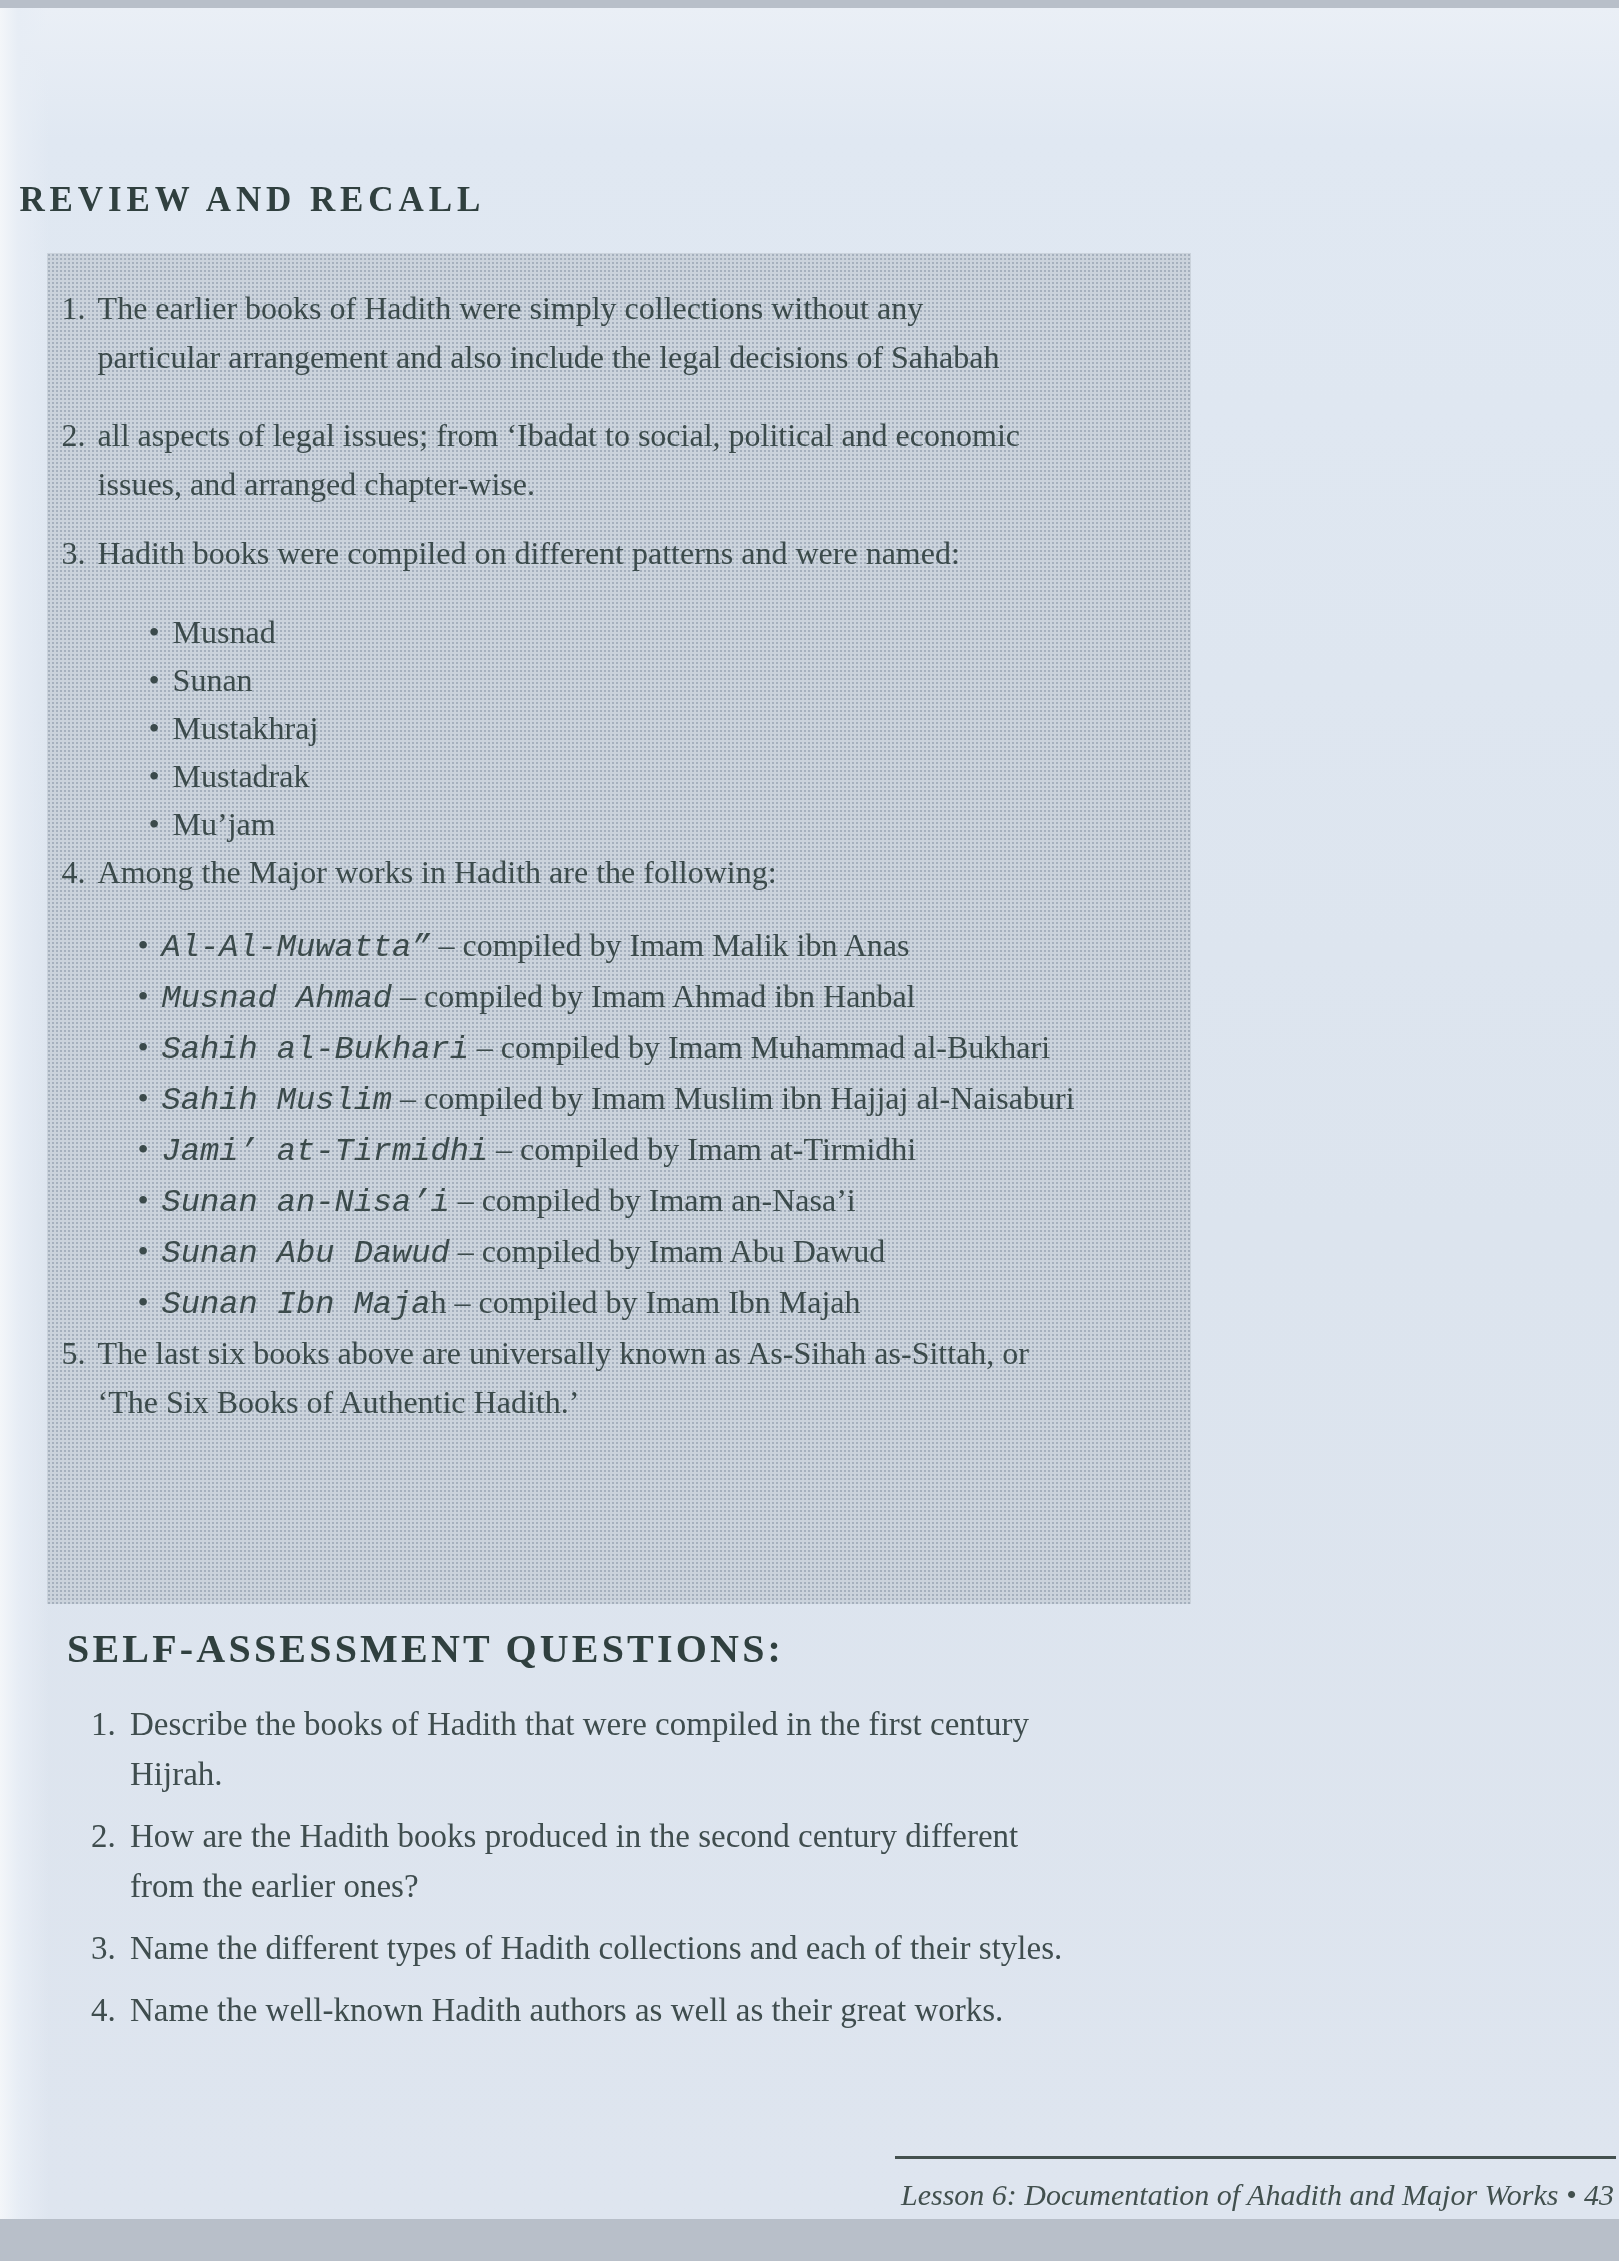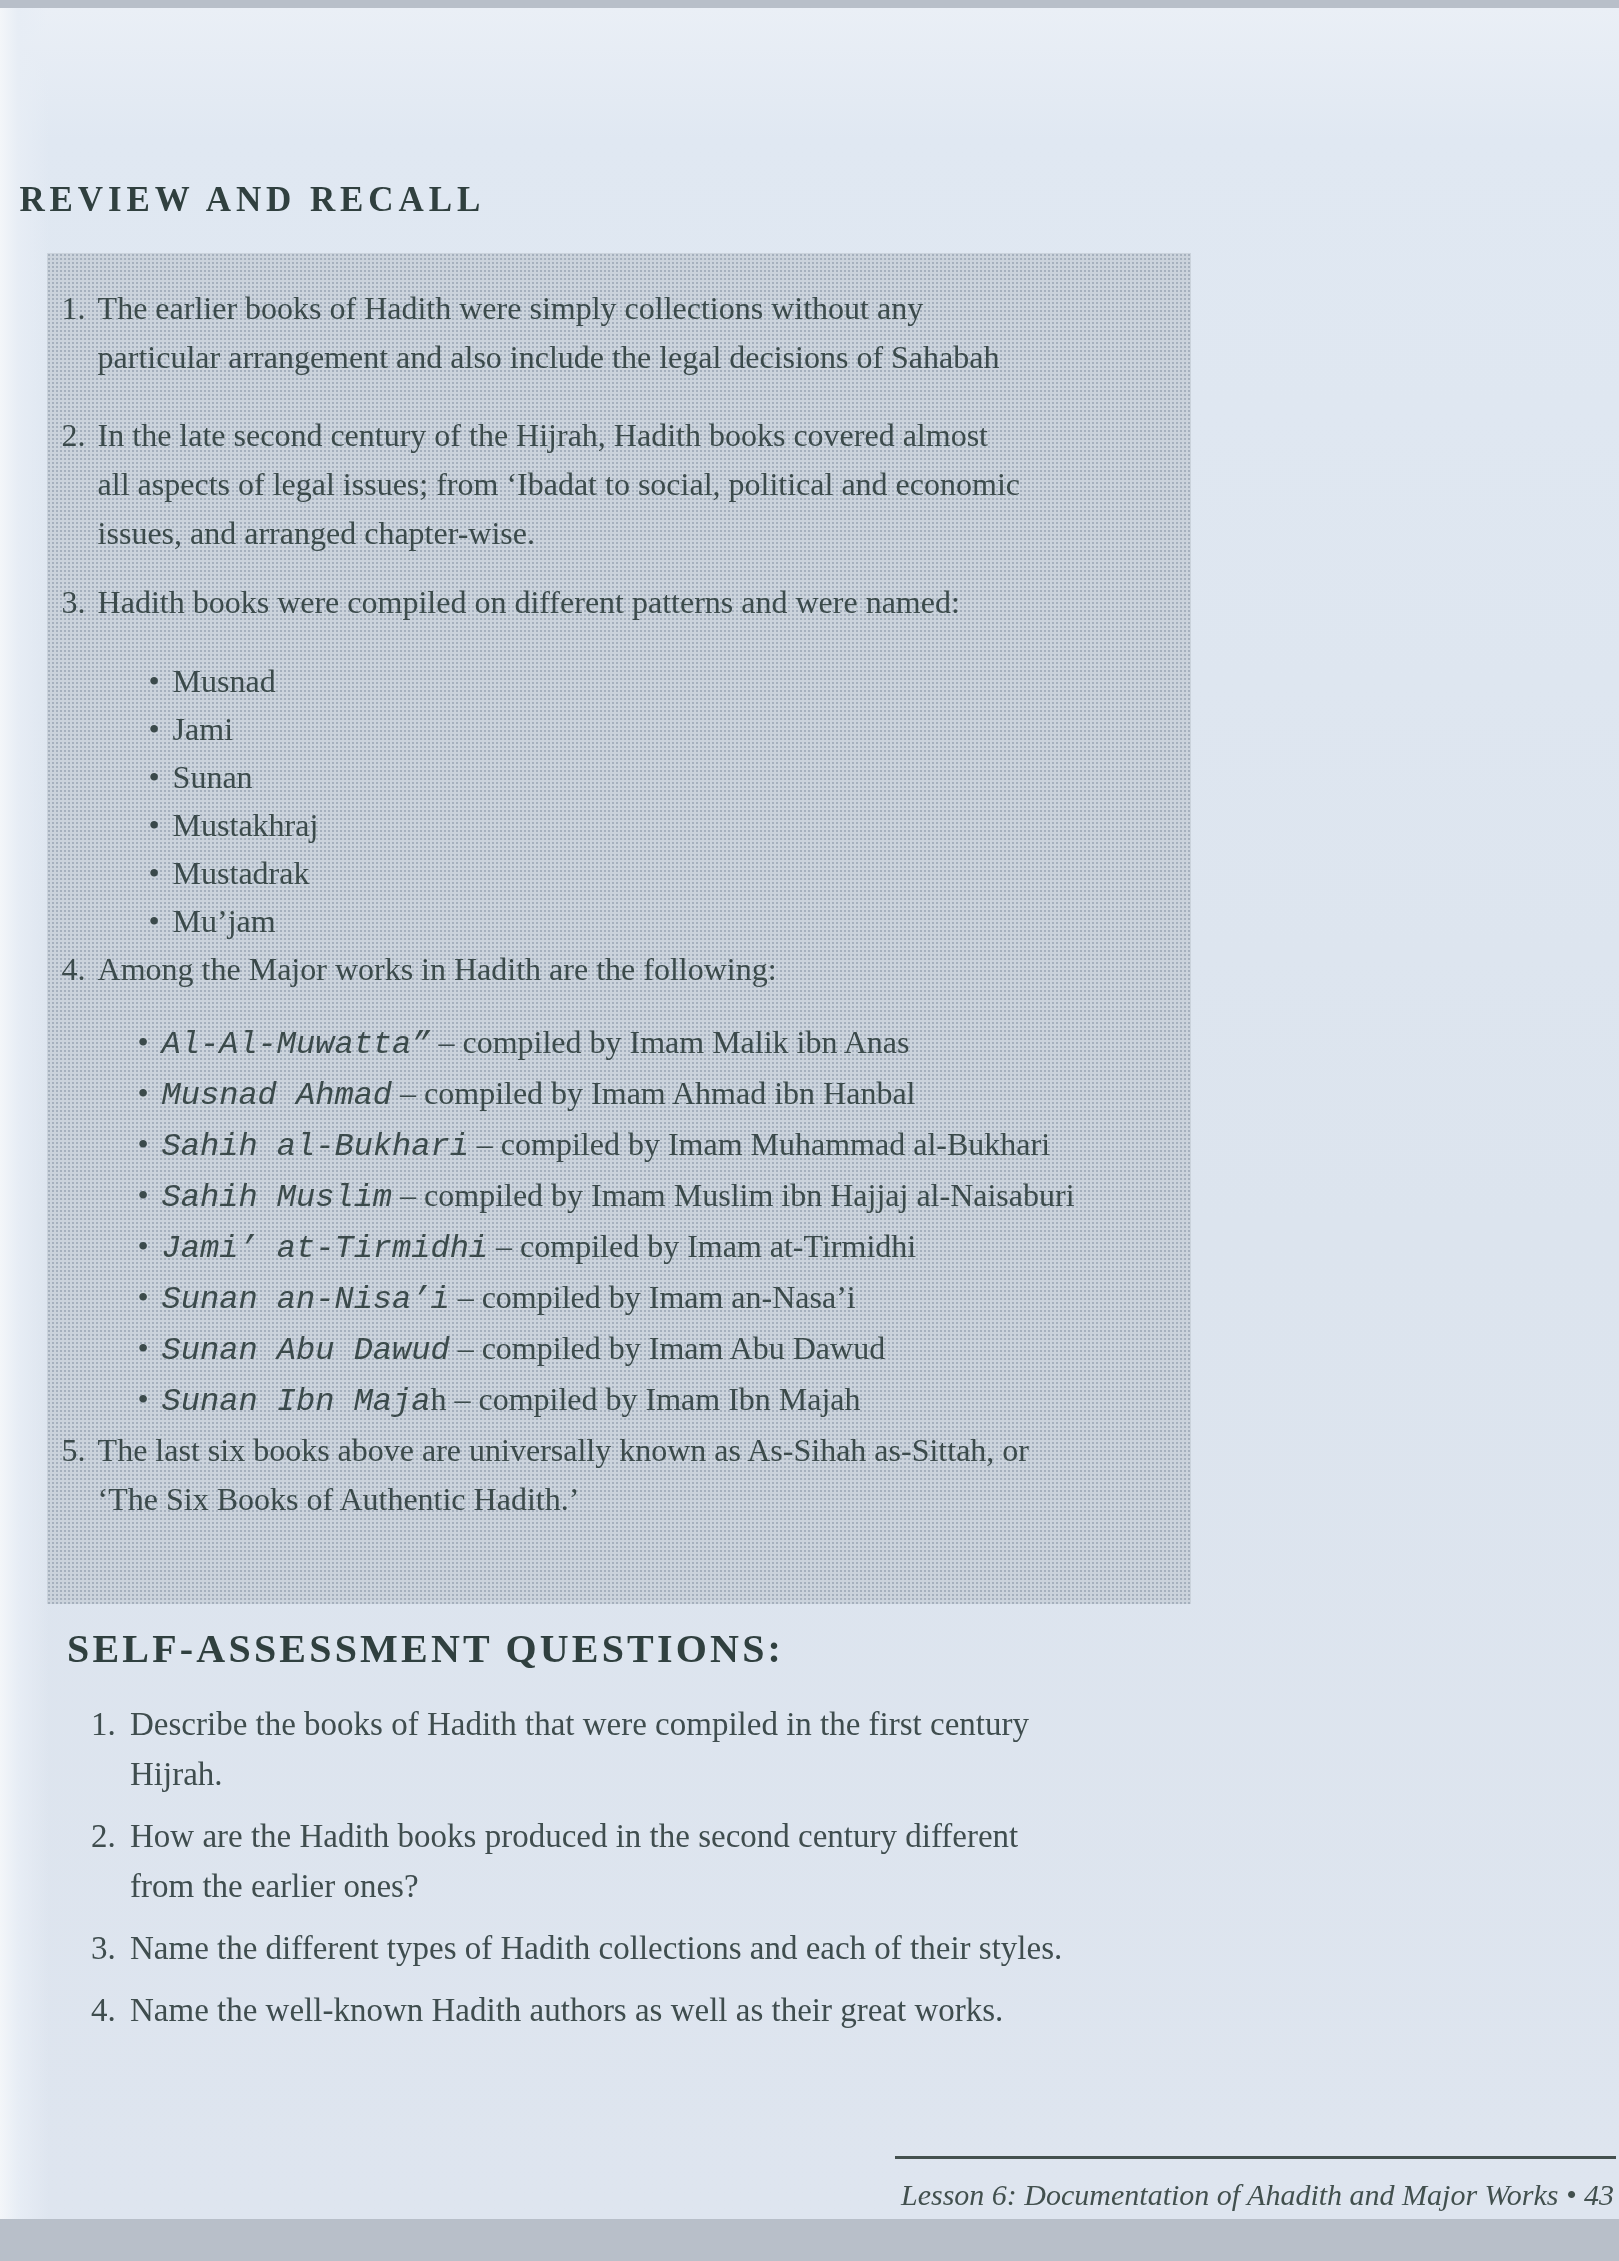--- a/index.html
+++ b/index.html
@@ -83,36 +83,34 @@
         <span class="num">1.</span>
         <div class="ptext">
           <div>The earlier books of Hadith were simply collections without any</div>
           <div>particular arrangement and also include the legal decisions of Sahabah</div>
         </div>
       </div>
 
       <div class="pt mb25">
         <span class="num">2.</span>
         <div class="ptext">
-          <div>In the late second century of the Hijrah, Hadith books covered almost</div>
           <div>all aspects of legal issues; from ‘Ibadat to social, political and economic</div>
           <div>issues, and arranged chapter-wise.</div>
         </div>
       </div>
 
       <div class="pt mb37">
         <span class="num">3.</span>
         <div class="ptext">
           <div>Hadith books were compiled on different patterns and were named:</div>
         </div>
       </div>
 
       <ul class="blist mb30">
         <li>Musnad</li>
-        <li>Jami</li>
         <li>Sunan</li>
         <li>Mustakhraj</li>
         <li>Mustadrak</li>
         <li>Mu’jam</li>
       </ul>
 
       <div class="pt mb29">
         <span class="num">4.</span>
         <div class="ptext">
           <div>Among the Major works in Hadith are the following:</div>

